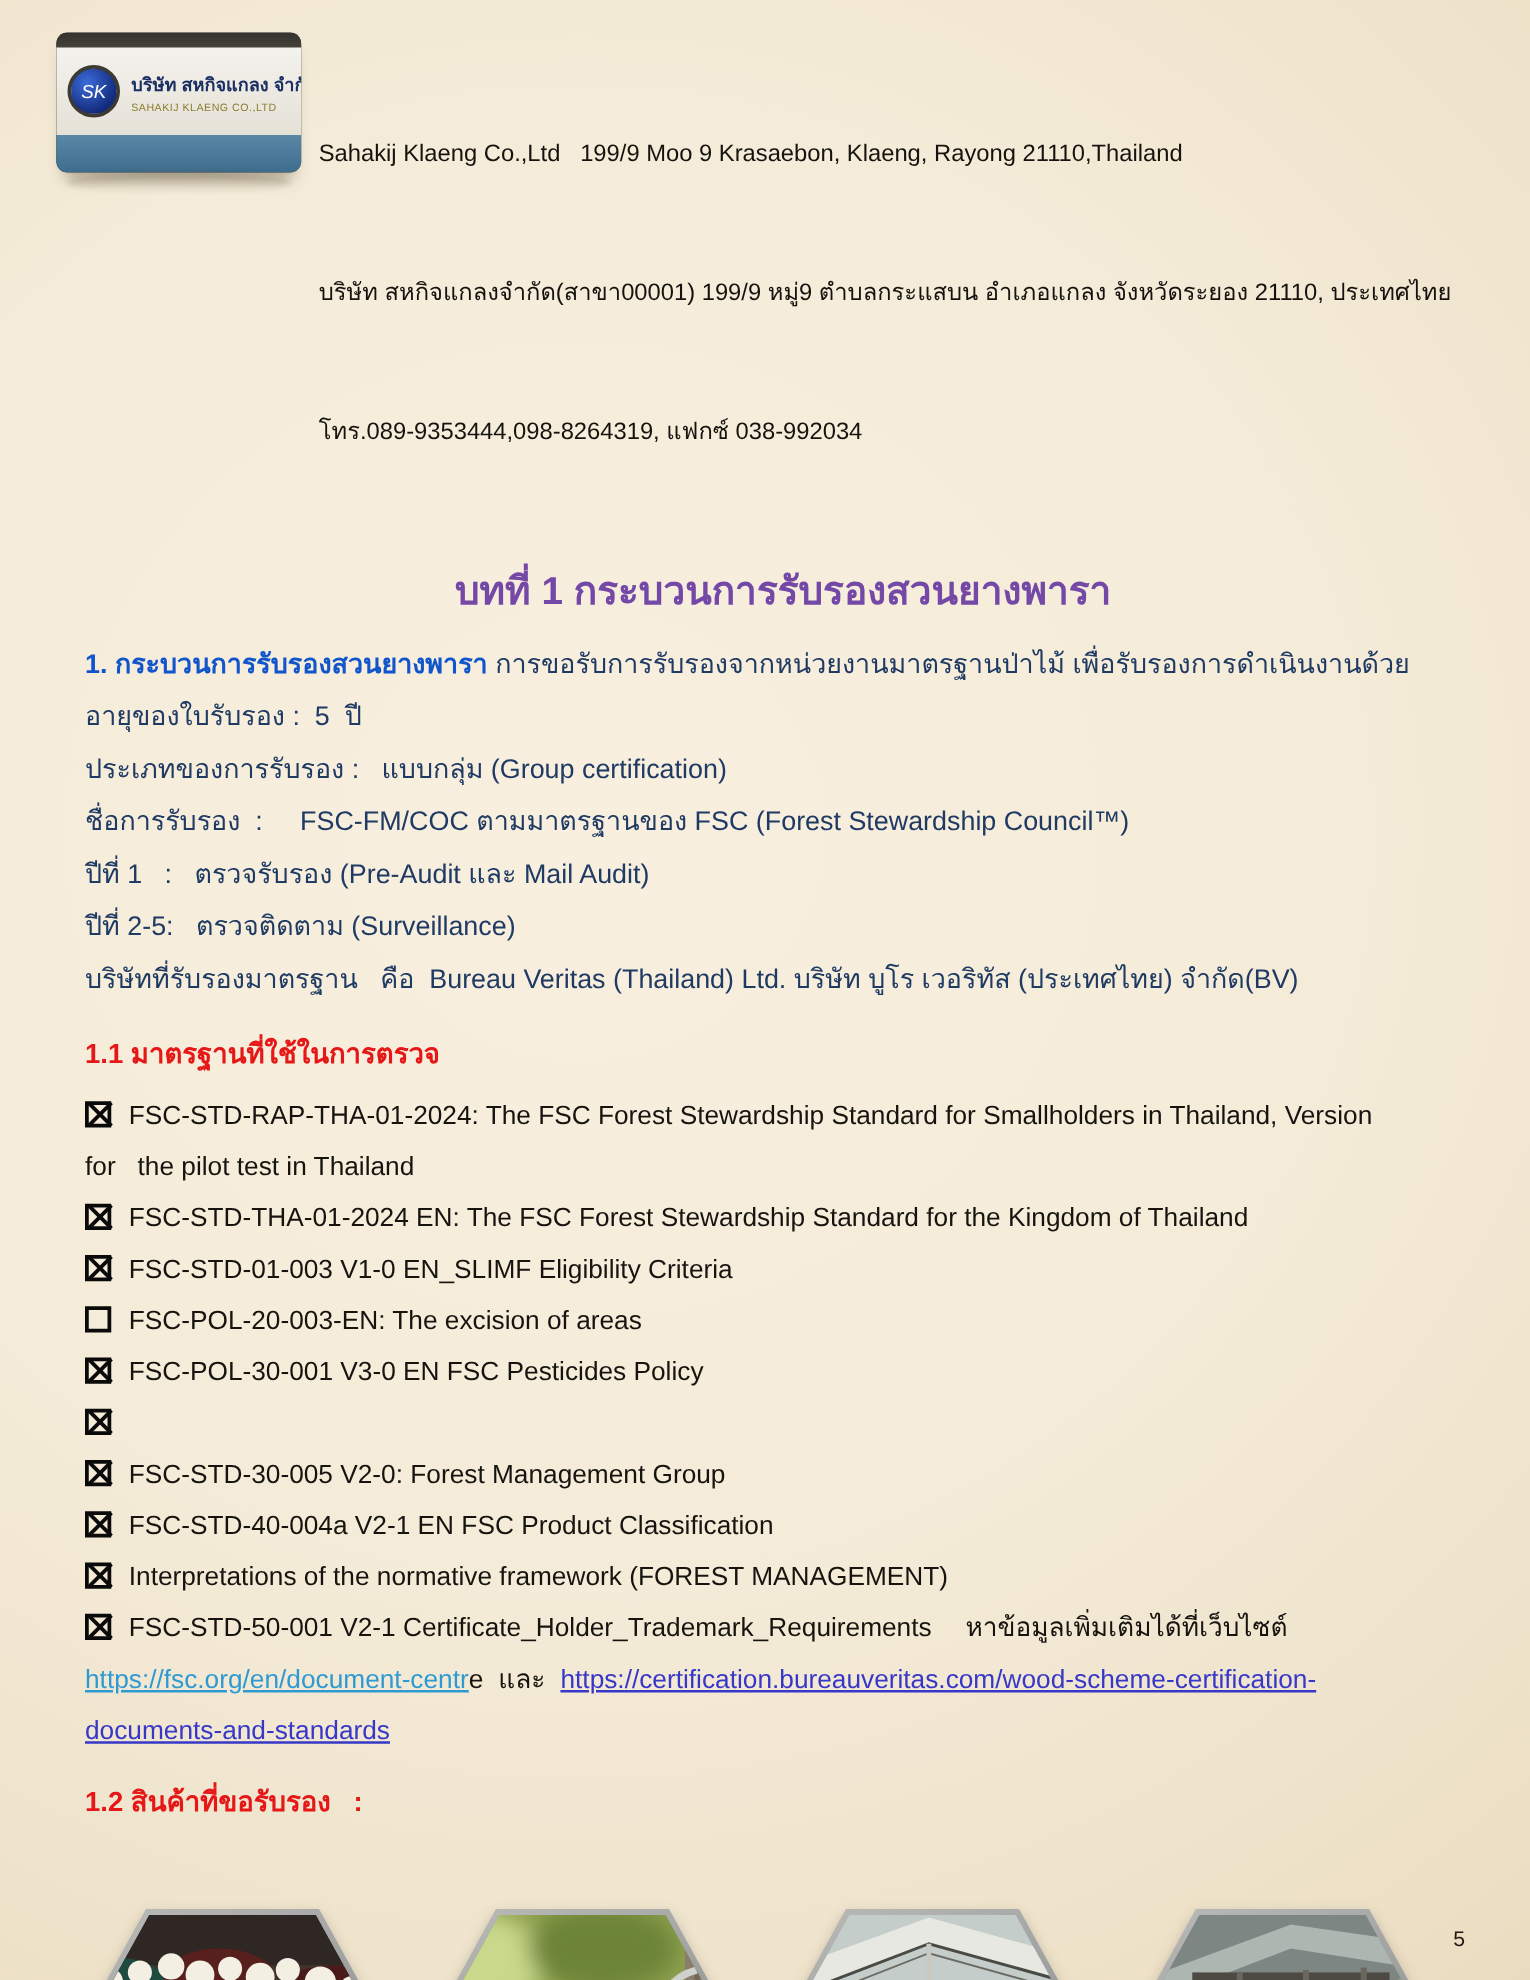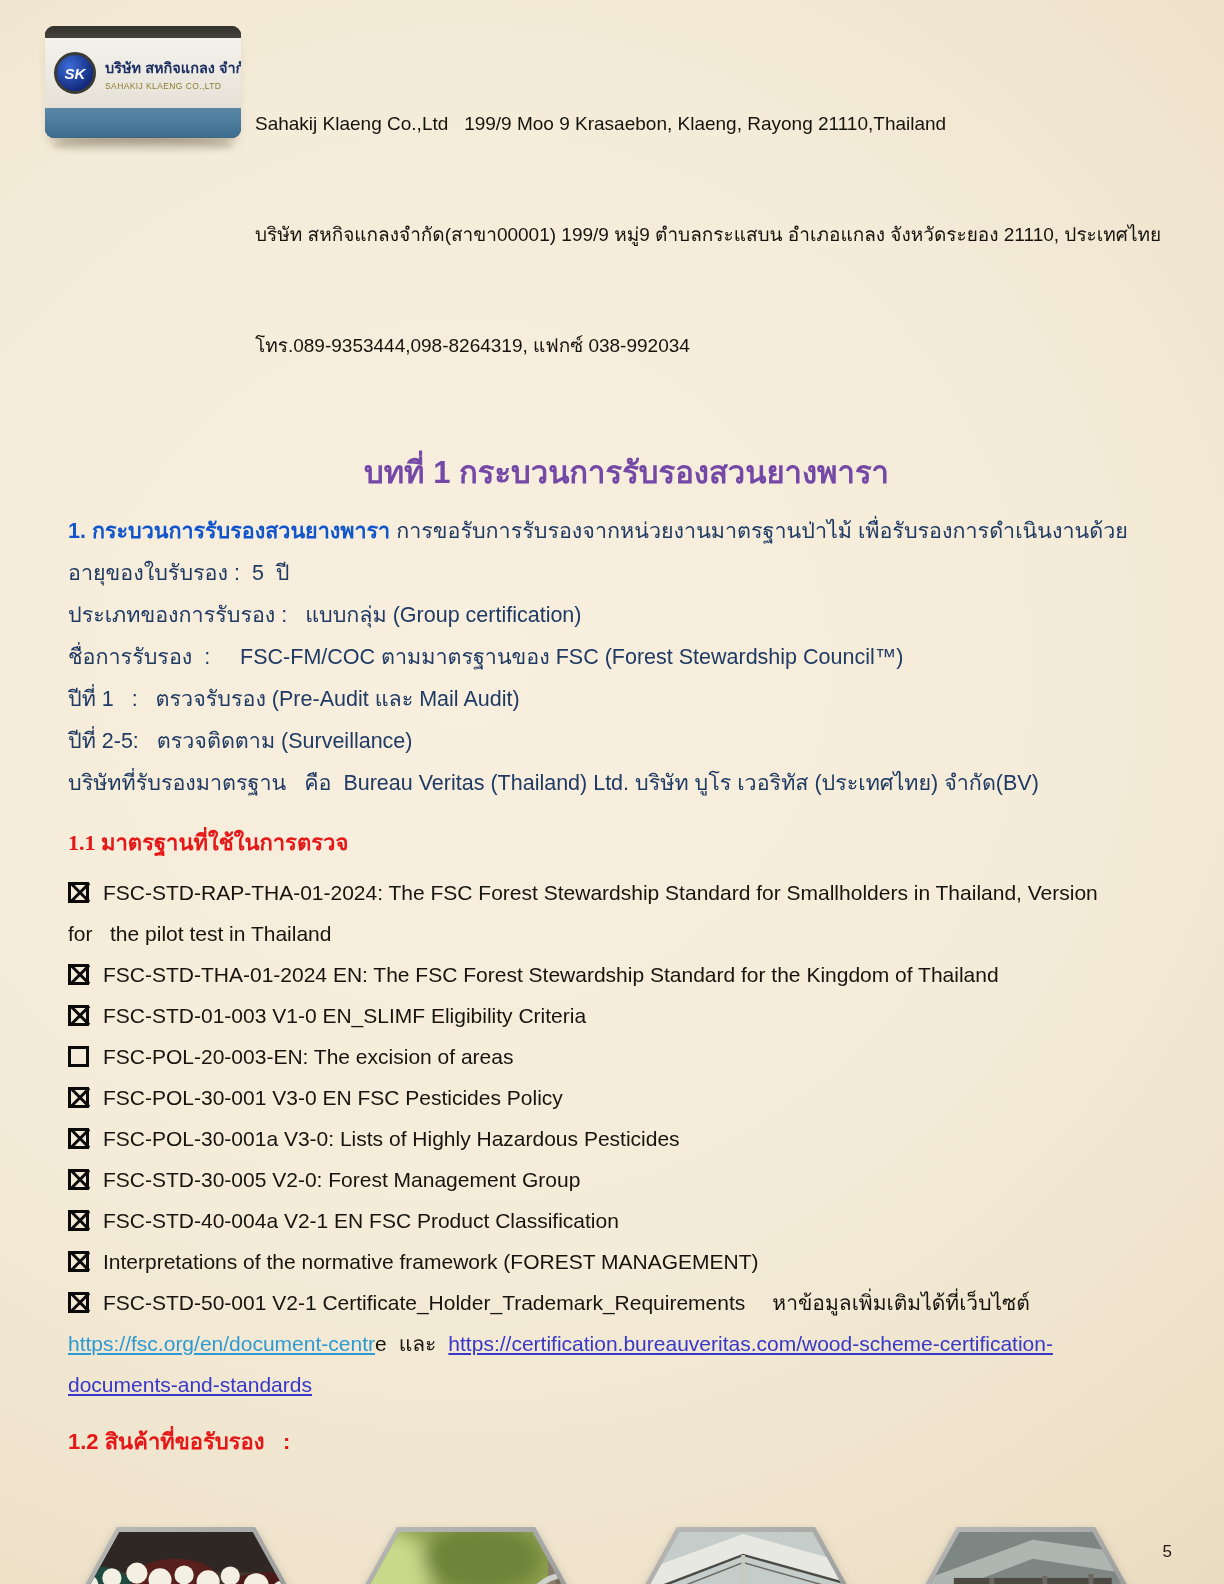--- a/index.html
+++ b/index.html
@@ -33,21 +33,21 @@
   .sign-top { height:12px; background:linear-gradient(180deg,#34322d,#45423b); }
   .sign-main {
     flex:1; background:linear-gradient(180deg,#f4f2ed,#e5e1d7);
     display:flex; align-items:center; padding:0 9px; gap:9px;
   }
   .sk-circle {
     width:42px; height:42px; border-radius:50%;
     background:radial-gradient(circle at 35% 32%, #3c6cd8, #122a7c 72%);
     border:3px solid #3b3a33; color:#fff; flex:0 0 auto;
     display:flex; align-items:center; justify-content:center;
-    font-weight:bold; font-style:italic; font-size:15px;text-align:center;
+    font-weight:normal; font-style:italic; font-size:15px;text-align:center;
   }
   .sign-th { color:#1c2f63; font-weight:bold; font-size:14.5px; white-space:nowrap; }
   .sign-en { color:#8b7c2e; font-weight:normal; font-size:8.5px; letter-spacing:.4px; margin-top:2px; white-space:nowrap; }
   .sign-band { height:30px; background:linear-gradient(180deg,#5988a7,#3e6c8d); }
 
   .header-text { margin-left:14px; padding-top:5px; font-size:19px; color:#16130e; line-height:37px; white-space:pre-wrap; }
   .header-text div { white-space:pre-wrap; }
 
   
   .chapter-title {
@@ -55,21 +55,21 @@
     font-size:31px; font-weight:bold; color:#7448a6; line-height:42px;
   }
 
   
   .intro { margin-top:16px; font-size:21.5px; color:#1f3a63; }
   .intro p { margin:0; line-height:42px; white-space:pre-wrap; }
   .lead-bold { color:#1155cc; font-weight:bold; }
 
   
   .h-red { font-size:22px; font-weight:bold; color:#e51717; line-height:30px; white-space:pre-wrap; }
-  .h11 { margin:24px 0 14px 0;font-family:Liberation Serif, serif; }
+  .h11 { margin:24px 0 14px 0; }
   .h12 { margin:22px 0 0 0; }
 
   
   .chk-list { font-size:21px; color:#17140f; line-height:41px; }
   .chk-item { margin:0; white-space:pre-wrap; }
   .chk {
     display:inline-block; width:21px; height:21px; border:3px solid #0a0a0a;
     position:relative; margin-right:14px; vertical-align:-3px; background:transparent;
   }
   .chk.checked::before, .chk.checked::after {
@@ -148,21 +148,21 @@
 
   <div class="h-red h11">1.1 มาตรฐานที่ใช้ในการตรวจ</div>
 
   <div class="chk-list">
     <div class="chk-item"><span class="chk checked"></span><span>FSC-STD-RAP-THA-01-2024: The FSC Forest Stewardship Standard for Smallholders in Thailand, Version
 for   the pilot test in Thailand</span></div>
     <div class="chk-item"><span class="chk checked"></span><span>FSC-STD-THA-01-2024 EN: The FSC Forest Stewardship Standard for the Kingdom of Thailand</span></div>
     <div class="chk-item"><span class="chk checked"></span><span>FSC-STD-01-003 V1-0 EN_SLIMF Eligibility Criteria</span></div>
     <div class="chk-item"><span class="chk"></span><span>FSC-POL-20-003-EN: The excision of areas</span></div>
     <div class="chk-item"><span class="chk checked"></span><span>FSC-POL-30-001 V3-0 EN FSC Pesticides Policy</span></div>
-    <div class="chk-item"><span class="chk checked"></span><span>FSC-POL-30-001a V3-0: Lists of Highly Hazardous Pesticides</span></div>
+    <div class="chk-item"><span class="chk checked"></span></div>
     <div class="chk-item"><span class="chk checked"></span><span>FSC-STD-30-005 V2-0: Forest Management Group</span></div>
     <div class="chk-item"><span class="chk checked"></span><span>FSC-STD-40-004a V2-1 EN FSC Product Classification</span></div>
     <div class="chk-item"><span class="chk checked"></span><span>Interpretations of the normative framework (FOREST MANAGEMENT)</span></div>
     <div class="chk-item"><span class="chk checked"></span><span>FSC-STD-50-001 V2-1 Certificate_Holder_Trademark_Requirements</span><span class="chk-suffix">หาข้อมูลเพิ่มเติมได้ที่เว็บไซต์</span></div>
 
     <p class="links"><a href="#" class="link-light">https://fsc.org/en/document-centr</a><span>e</span><span class="and-word">และ</span><a href="#" class="link-indigo">https://certification.bureauveritas.com/wood-scheme-certification-</a><br><a href="#" class="link-indigo">documents-and-standards</a></p>
   </div>
 
   <div class="h-red h12">1.2 สินค้าที่ขอรับรอง   :</div>
 

